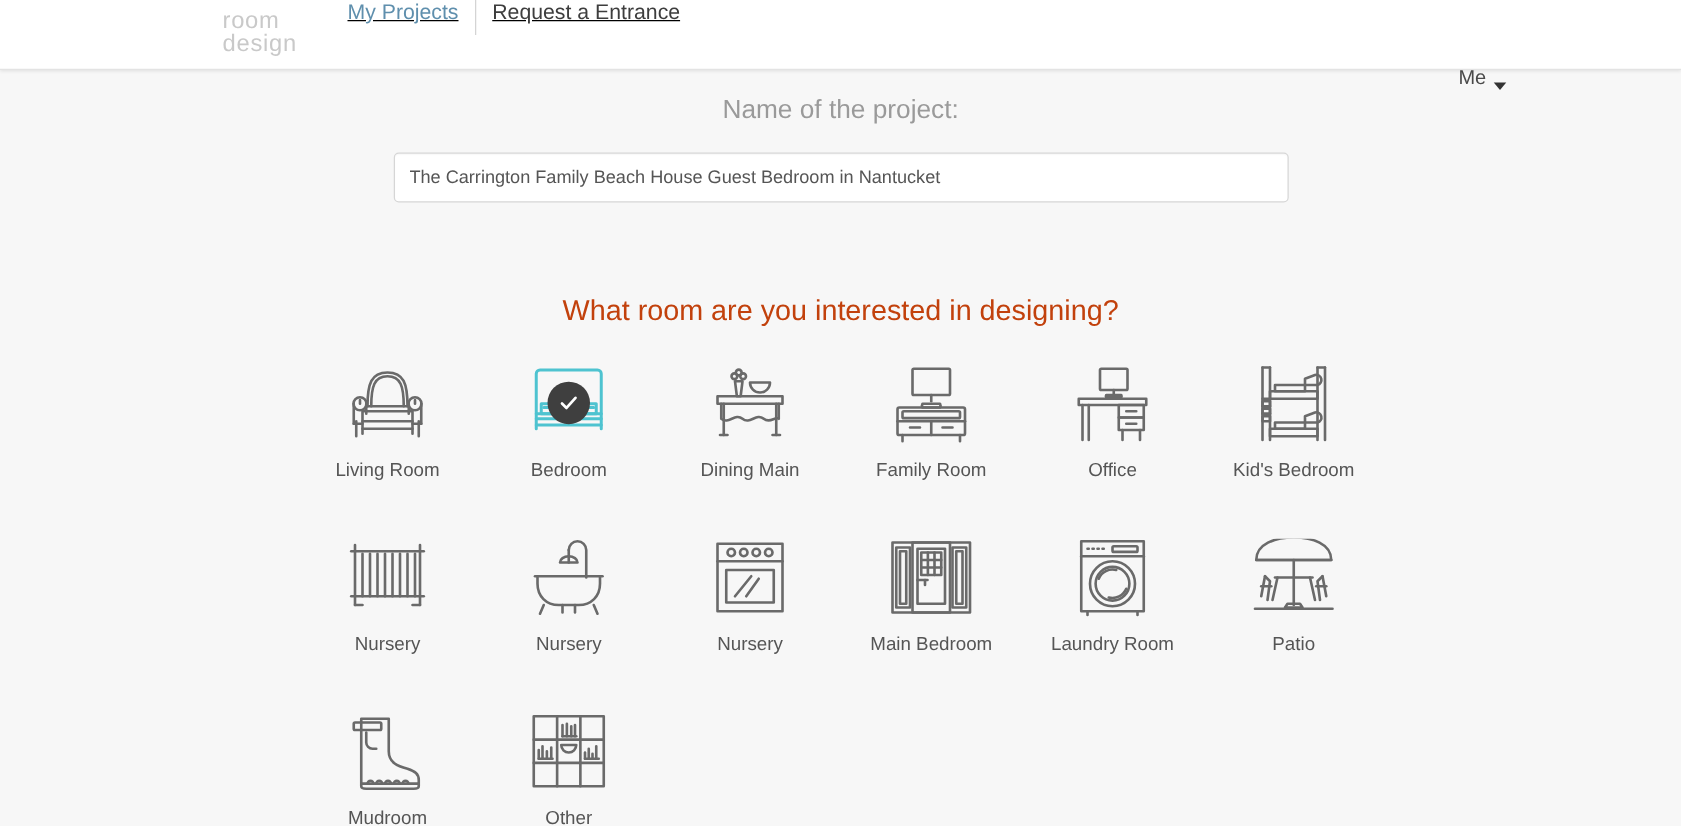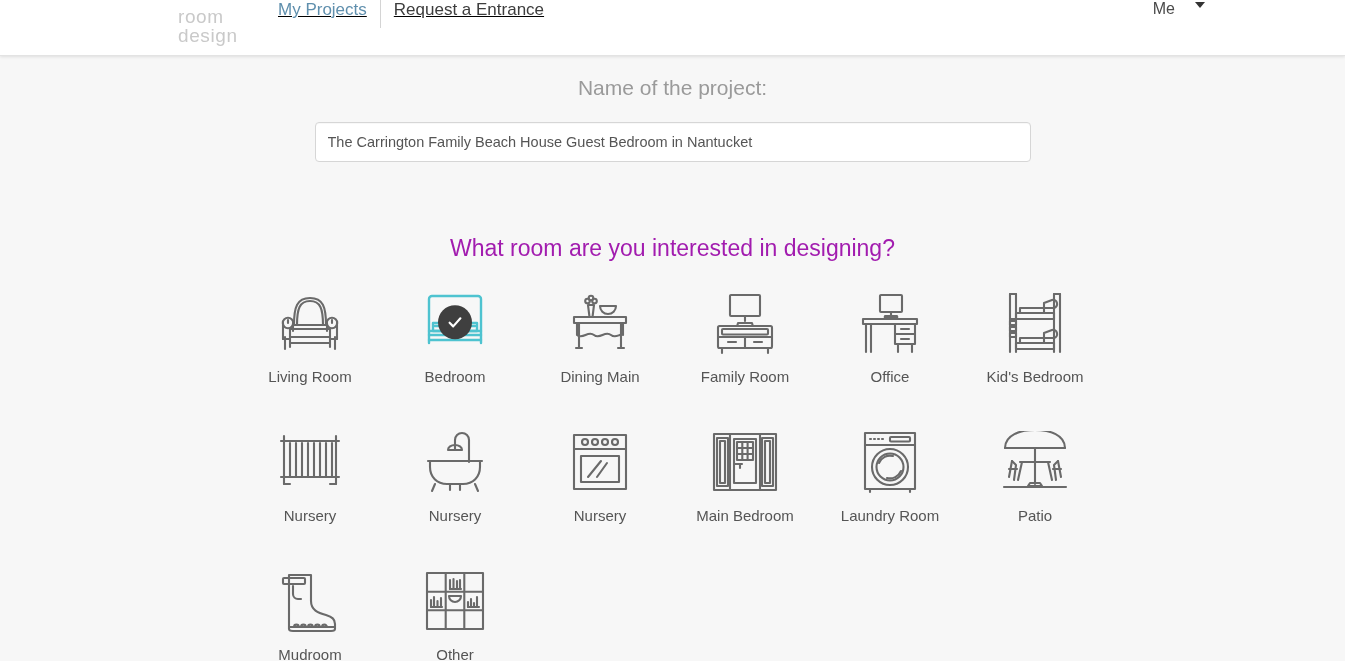--- a/index.html
+++ b/index.html
@@ -53,25 +53,25 @@
     height: 28px;
     background: #d4d4d4;
     margin: 0 0 0 0;
   }
   .nav-link.active {
     color: #3d3d3d;
     padding: 0 0 0 13px;
   }
   .me-menu {
     position: absolute;
-    right: 140px; top: 0;
+    right: 140px; top: 16px;
     height: 56px;
     display: flex;
-    align-items: flex-start;
-    gap: 20px;
+    align-items: flex-end;
+    gap: 6px;
     cursor: pointer;
   }
   .me-label { font-size: 16px; color: #4a4a4a; }
   .caret {
     width: 0; height: 0;
     border-left: 5px solid transparent;
     border-right: 5px solid transparent;
     border-top: 6px solid #333;
     margin-top: 2px;
   }
@@ -99,21 +99,21 @@
     border: 1px solid #d6d6d6;
     border-radius: 4px;
     outline: none;
     font-family: "Liberation Sans", sans-serif;
     box-shadow: inset 0 1px 1px rgba(0,0,0,.03);
   }
 
   .room-question {
     text-align: center;
     font-size: 23px;
-    color: #a21caf;
+    color: #c2410c;
     font-weight: 300;
     margin-top: 73px;
   }
 
   .room-grid {
     width: 870px;
     margin: 22px auto 0 auto;
     display: grid;
     grid-template-columns: repeat(6, 1fr);
     row-gap: 16px;

